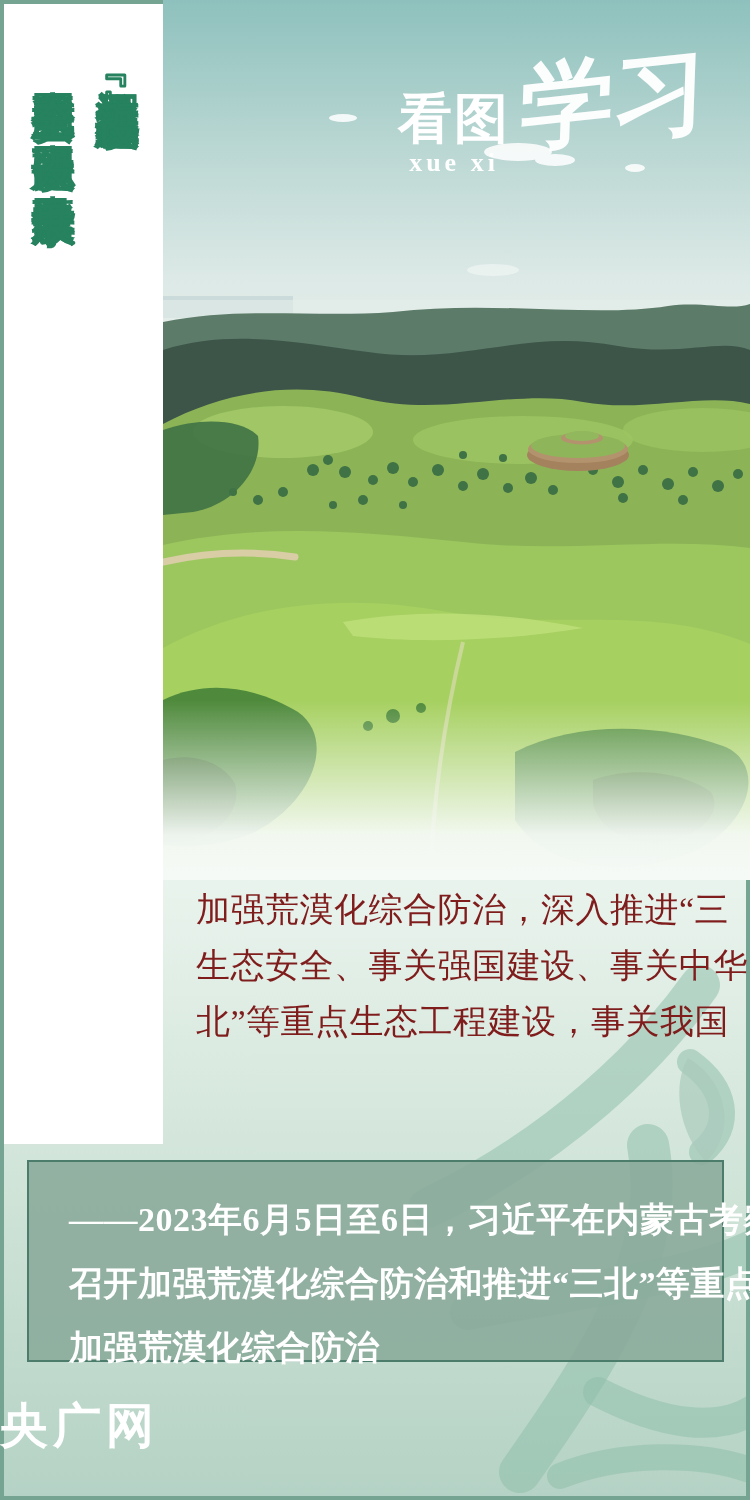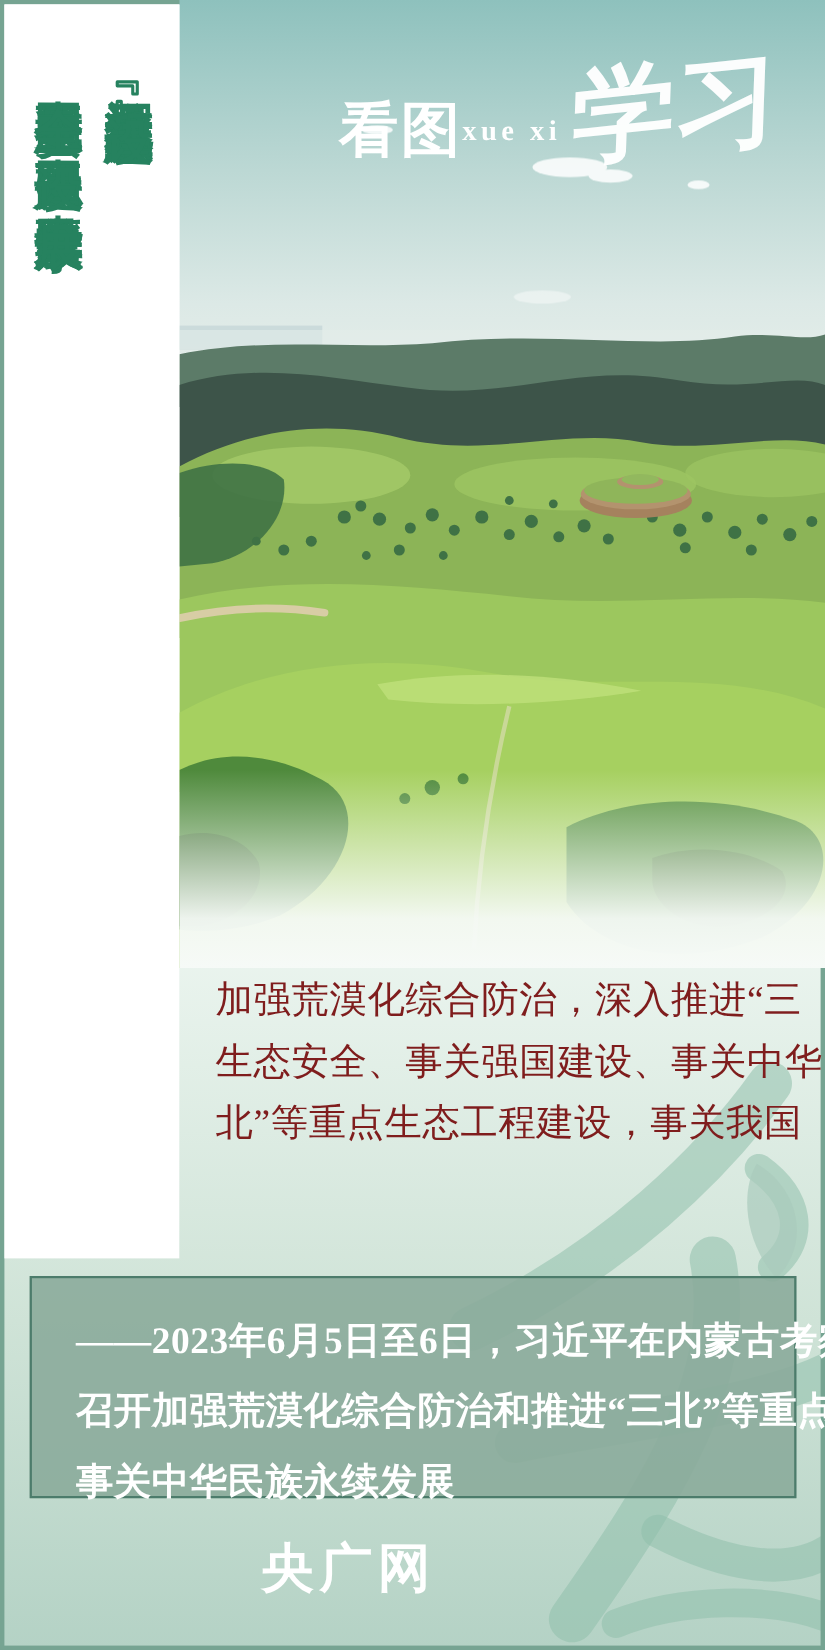--- a/index.html
+++ b/index.html
@@ -12,21 +12,21 @@
   
   .frame{
     inset:0;border:4px solid #76a492;z-index:2;pointer-events:none;
   }
   
   .watermark{left:0;top:0;z-index:1;}
   
   .photo{left:163px;top:0;width:587px;height:880px;z-index:3;}
   
   .brand{right:42px;top:52px;z-index:4;color:#ffffff;display:flex;align-items:flex-start;}
-  .brand-left{display:flex;flex-direction:row;align-items:center;margin-top:38px;}
+  .brand-left{display:flex;flex-direction:column;align-items:center;margin-top:38px;}
   .brand-title{font-family:"Liberation Sans","DejaVu Sans",sans-serif;font-weight:bold;font-size:54px;letter-spacing:2px;line-height:56px;}
   .brand-pinyin{font-family:Liberation Serif, serif;font-weight:bold;font-size:26px;letter-spacing:4px;margin-top:2px;}
   .brand-script{font-size:94px;line-height:94px;margin-left:10px;transform:rotate(-6deg) skewX(-8deg);font-weight:bold;opacity:.96;}
   
   .banner-panel{left:4px;top:4px;width:159px;height:1140px;background:#ffffff;z-index:3;}
   .banner-text{
     position:absolute;top:52px;right:14px;height:1080px;
     writing-mode:vertical-rl;text-orientation:upright;
     font-weight:bold;font-size:44px;line-height:64px;letter-spacing:1px;
     color:#26825f;
@@ -39,21 +39,21 @@
   .attr-box{
     left:27px;top:1160px;width:697px;height:202px;z-index:4;
     background:rgba(139,171,155,0.9);border:2px solid #4c7c6b;box-sizing:border-box;
     padding:26px 0 0 40px;
   }
   .attr-box div{
     color:#ffffff;font-weight:bold;font-size:34px;line-height:64px;
     letter-spacing:0.5px;white-space:nowrap;
   }
   
-  .footer{left:0;top:1394px;width:634px;text-align:center;z-index:4;}
+  .footer{left:0;top:1394px;width:634px;z-index:4;}
   .footer-logo{
     font-family:"Liberation Sans","DejaVu Sans",sans-serif;
     color:#ffffff;font-weight:bold;font-size:48px;letter-spacing:5px;
   }
 </style>
 </head>
 <body>
 
 <svg class="layer watermark" width="750" height="1500" viewBox="0 0 750 1500">
   <g fill="none" stroke="#8fbfab" stroke-opacity="0.55" stroke-linecap="round">
@@ -185,18 +185,18 @@
 
 <div class="layer quote">
   <div>加强荒漠化综合防治，深入推进“三</div>
   <div>生态安全、事关强国建设、事关中华</div>
   <div>北”等重点生态工程建设，事关我国</div>
 </div>
 
 <div class="layer attr-box">
   <div>——2023年6月5日至6日，习近平在内蒙古考察并主持</div>
   <div>召开加强荒漠化综合防治和推进“三北”等重点生态</div>
-  <div>事关中华民族永续发展</div>
+  <div>加强荒漠化综合防治</div>
 </div>
 
 <div class="layer footer">
   <span class="footer-logo">央广网</span>
 </div>
 
 </body></html>

